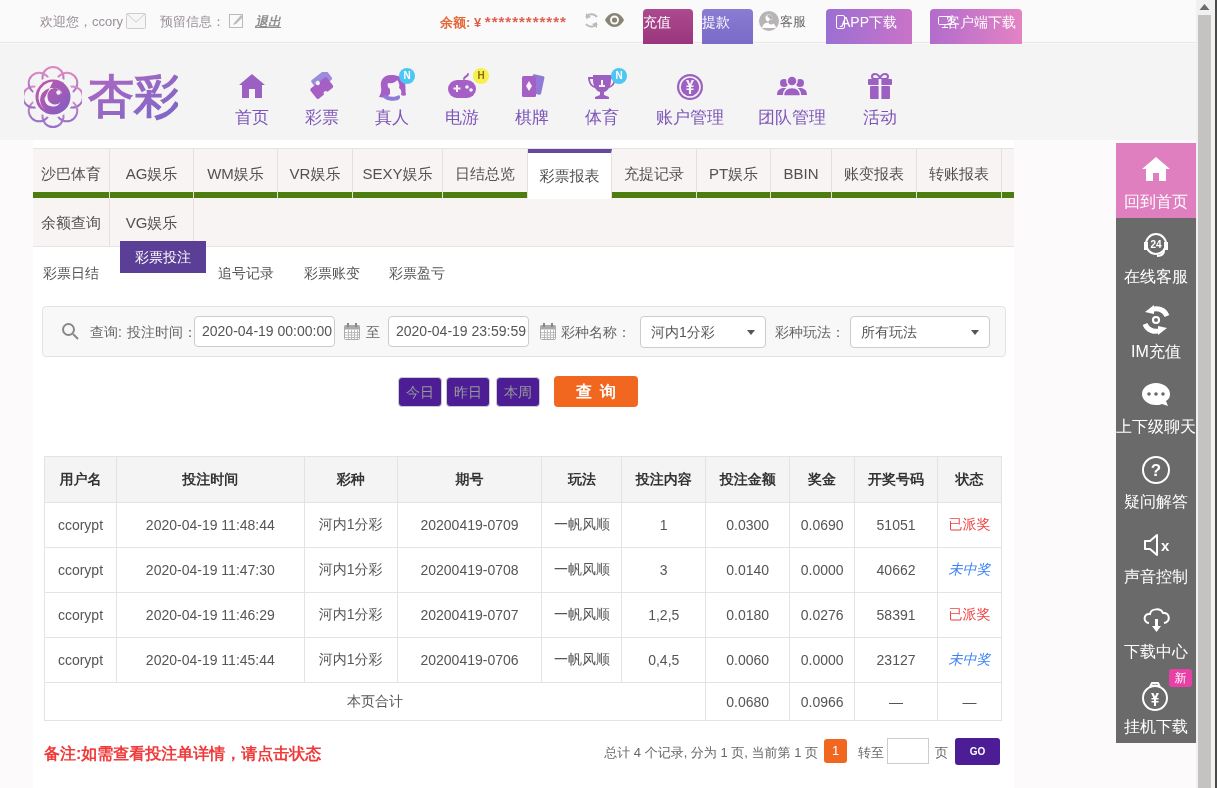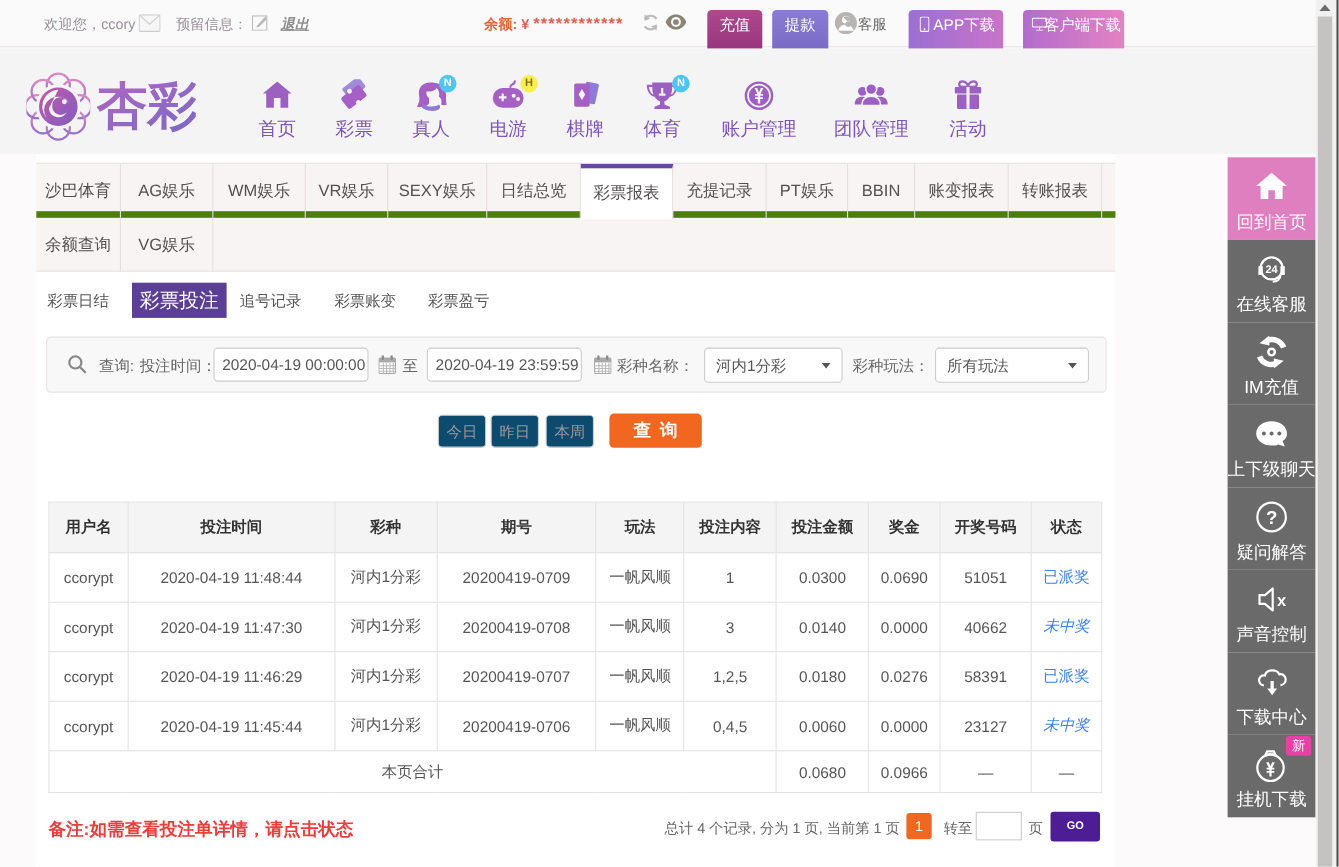--- a/index.html
+++ b/index.html
@@ -3,21 +3,21 @@
 <meta charset="utf-8">
 <style>
 * { margin:0; padding:0; box-sizing:border-box; }
 html,body { width:1217px; height:788px; overflow:hidden; font-family:"Liberation Sans",sans-serif; }
 body { position:relative; background:#fcfafb; }
 .abs { position:absolute; }
 
 
 #topbar { left:0; top:0; width:1217px; height:43px; background:#fbfafa; border-bottom:1px solid #e9e5e5; }
 #topbar .txt { position:absolute; top:13px; font-size:13px; color:#998f99; }
-.tbtn { position:absolute; top:9px; height:42px; line-height:26px; border-radius:4px; color:#fff; font-size:14px; text-align:center; }
+.tbtn { position:absolute; top:9px; height:42px; line-height:26px; border-radius:4px; color:#fff; font-size:14px; text-align:left; }
 
 
 #header { left:0; top:44px; width:1217px; height:96px; background:#f5f4f4; }
 .nav-item { position:absolute; top:28px; width:90px; text-align:center; color:#7d55b8; }
 .nav-item .ic { height:30px; position:relative; }
 .nav-item .lb { font-size:17px; margin-top:4px; }
 .badge { position:absolute; top:-4px; width:16px; height:16px; border-radius:50%; font-size:10px; font-weight:bold; line-height:16px; text-align:center; }
 .badge.n { background:#4ec6f2; color:#fff; }
 .badge.h { background:#f7ef4a; color:#8a6d1a; }
 
@@ -26,39 +26,39 @@
 
 
 #tabbar { position:absolute; left:0; top:8px; width:981px; height:99px; background:#f8f4f4; border:1px solid #eae2e2; border-left:none; border-right:none; }
 .trow { position:relative; height:49px; }
 .trow1 { border-bottom:6px solid #4d7c0f; }
 .tab { position:absolute; top:0; height:49px; line-height:49px; text-align:center; font-size:15px; color:#554f4f; border-right:1px solid #e7dede; }
 .tab.active { background:#fff; border-top:4px solid #64499c; line-height:45px; height:50px; }
 
 
 .subtab { position:absolute; top:117px; font-size:14px; color:#555; }
-#subactive { position:absolute; left:87px; top:117px; width:86px; height:32px; background:#5b3e96; color:#fff; font-size:18px; text-align:center; line-height:32px; }
+#subactive { position:absolute; left:87px; top:101px; width:86px; height:32px; background:#5b3e96; color:#fff; font-size:14px; text-align:center; line-height:32px; }
 
 
 #searchbox { position:absolute; left:9px; top:166px; width:964px; height:51px; background:#f8f8f8; border:1px solid #e3e3e3; border-radius:4px; }
 #searchbox .lbl { position:absolute; top:17px; font-size:14px; color:#666; }
 .inp { position:absolute; top:9px; height:31px; background:#fff; border:1px solid #ccc; border-radius:4px; font-size:14px; color:#555; line-height:29px; padding-left:7px; }
 .sel { position:absolute; top:9px; height:32px; background:#fff; border:1px solid #ccc; border-radius:4px; font-size:14px; color:#555; line-height:30px; padding-left:10px; }
 .sel .arr { position:absolute; right:10px; top:13px; width:0; height:0; border-left:4px solid transparent; border-right:4px solid transparent; border-top:5px solid #555; }
 
 
-.qbtn { position:absolute; top:237px; height:30px; line-height:28px; background:#0c4a6e; border:1px solid #ccc; border-radius:4px; color:#999; font-size:14px; text-align:center; width:44px; }
+.qbtn { position:absolute; top:237px; height:30px; line-height:28px; background:#4c1d95; border:1px solid #ccc; border-radius:4px; color:#999; font-size:14px; text-align:center; width:44px; }
 #qsearch { position:absolute; left:521px; top:236px; width:84px; height:31px; background:#f2671f; border-radius:4px; color:#fff; font-size:16px; font-weight:bold; text-align:center; line-height:31px; letter-spacing:8px; padding-left:8px; }
 
 
 #tbl { position:absolute; left:11px; top:316px; width:958px; border-collapse:collapse; font-size:14px; color:#555; }
 #tbl th { background:#f4f4f4; font-weight:bold; color:#333; height:46px; border:1px solid #e3e3e3; }
 #tbl td { height:45px; text-align:center; border:1px solid #e3e3e3; }
 #tbl tr.sum td { height:38px; }
-.st-win { color:#3b82f6; }
+.st-win { color:#ef4444; }
 .st-lose { color:#3b82f6;font-style:italic; }
 
 
 #note { position:absolute; left:11px; top:604px; font-size:16px; color:#f03b3b; font-weight:bold; }
 #pager { position:absolute; right:14px; top:598px; height:26px; font-size:13px; color:#666; }
 
 
 #sidebar { left:1116px; top:143px; width:80px; }
 .sb-item { height:75px; background:#6a6a6a; color:#fff; text-align:center; position:relative; padding-top:12px; overflow:hidden; }
 .sb-item.pink { background:#e07fc0; }

